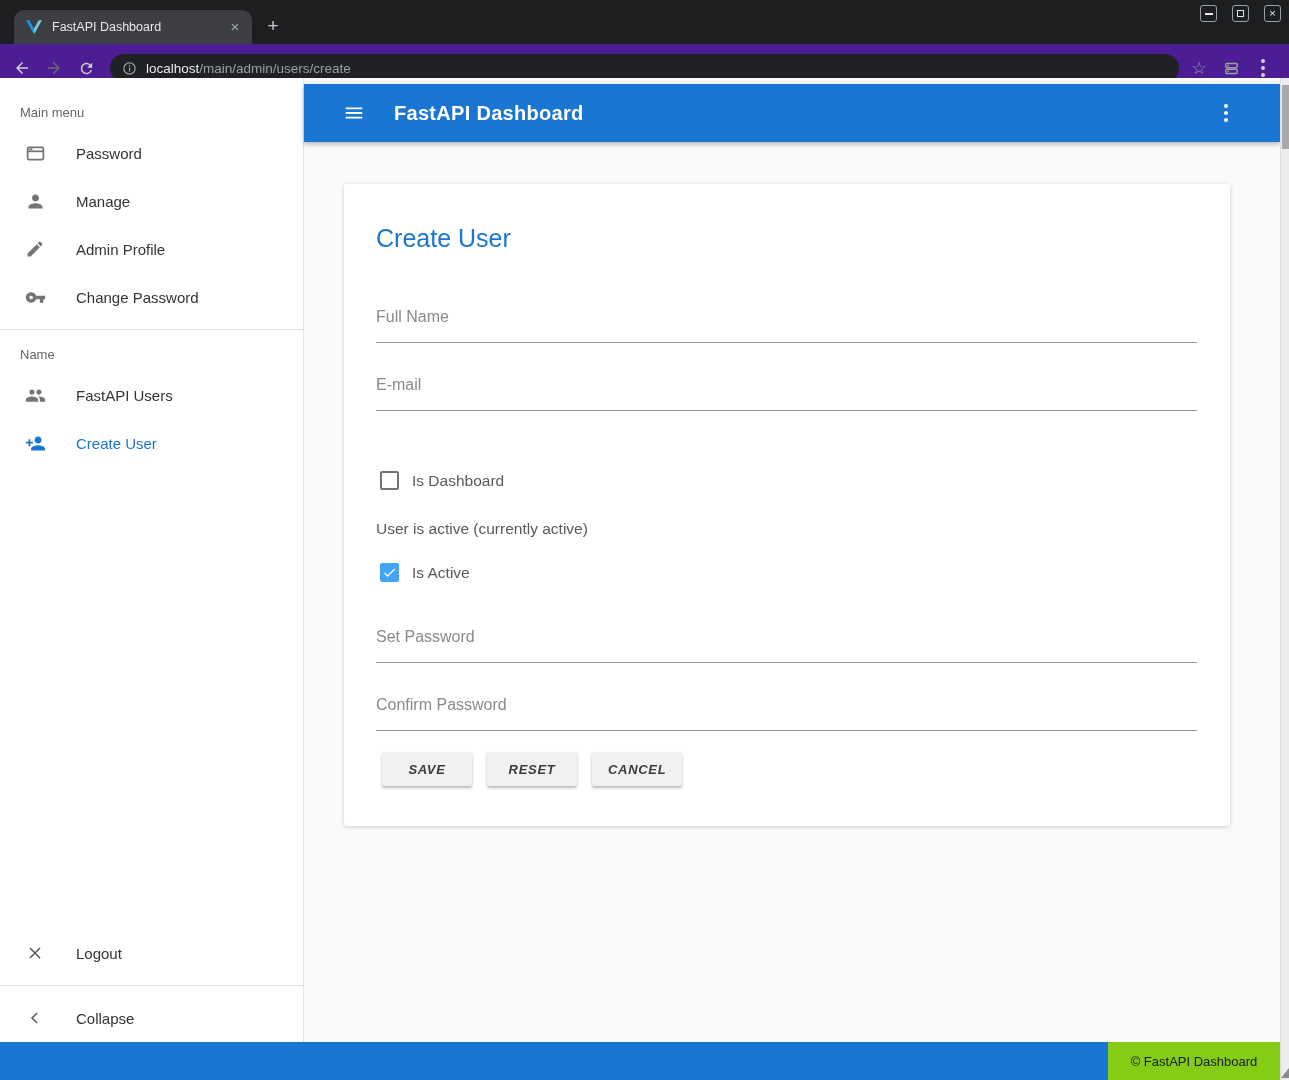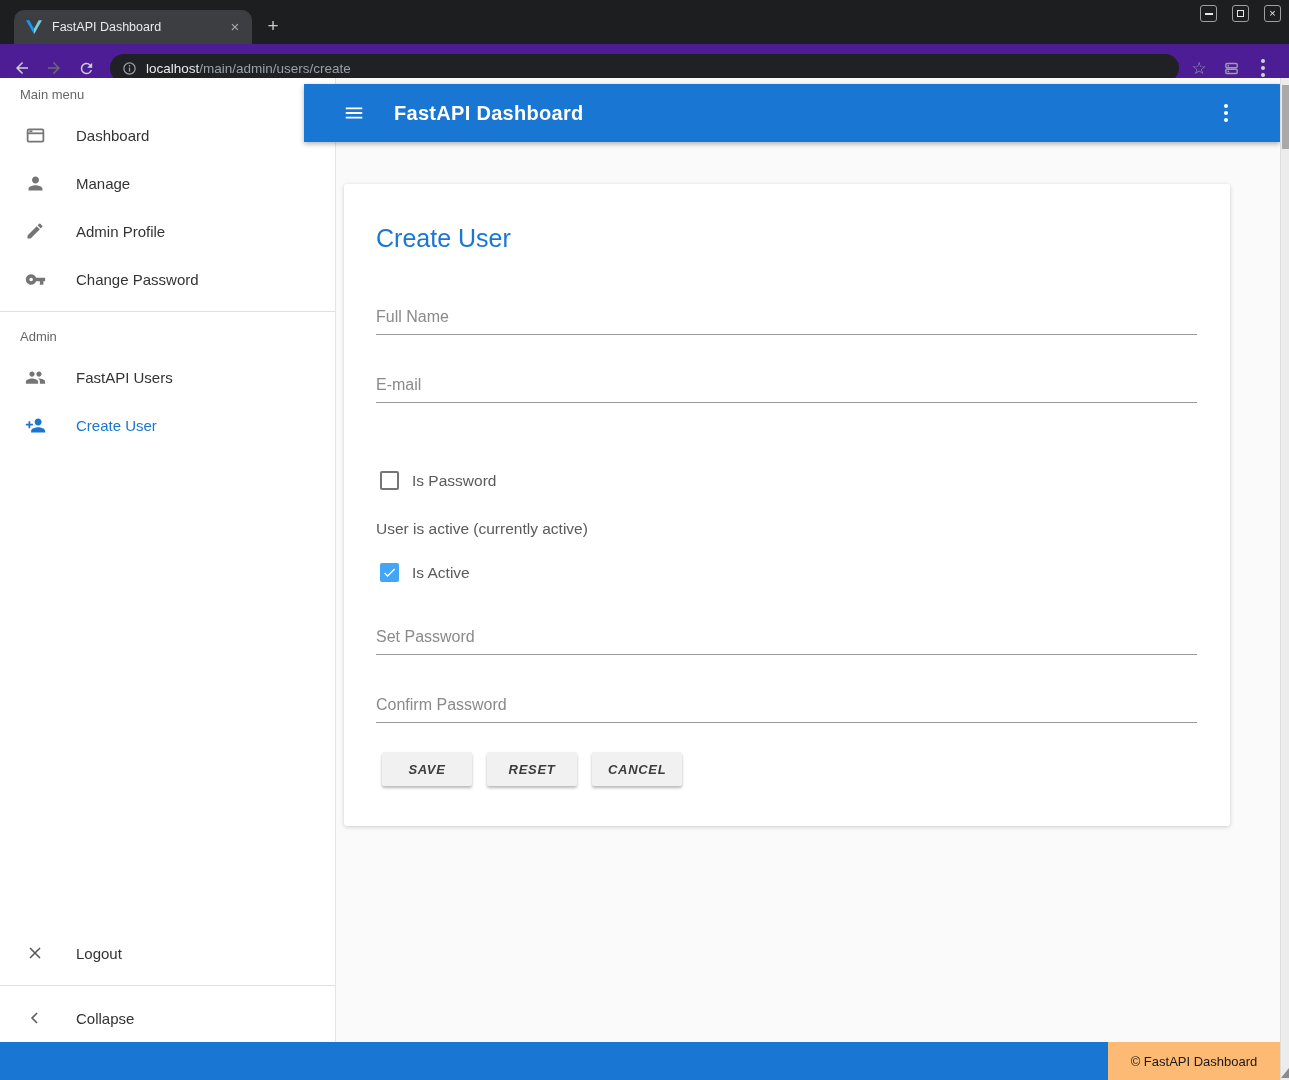--- a/index.html
+++ b/index.html
@@ -29,22 +29,22 @@
   .omnibox { flex:1; height:28px; margin:0 6px; background:#202124; border-radius:14px; display:flex;
              align-items:center; padding:0 12px; cursor:text; }
   .url { font-size:13.5px; margin-left:9px; white-space:nowrap; }
   .url-host { color:#e8eaed; }
   .url-path { color:#9aa0a6; }
   .star { font-size:17px; color:#9aa0a6; }
 
   
   .content { position:absolute; top:78px; left:0; width:1289px; height:1002px; background:#fafafa; }
 
-  .sidebar { position:absolute; left:0; top:0; bottom:38px; width:336px; background:#fff;
-             border-right:1px solid #e4e4e4; display:flex; flex-direction:column; }
+  .sidebar { position:absolute; left:0; top:0; bottom:38px; width:304px; background:#fff;
+             border-right:1px solid #e4e4e4; display:flex; flex-direction:column; padding-top:18px; }
   .section-label { padding:9px 20px; font-size:13px; color:#666; }
   .side-item { height:48px; display:flex; align-items:center; padding-left:24px; cursor:pointer; }
   .side-icon { width:22px; height:22px; display:flex; align-items:center; justify-content:center; }
   .side-label { margin-left:30px; font-size:15px; color:#333; }
   .side-item.active .side-label { color:#1976d2; }
   .divider { height:1px; background:#e0e0e0; margin:8px 0; }
   .side-bottom { margin-top:auto; }
 
   .appbar { position:absolute; left:304px; right:9px; top:6px; height:58px; background:#1976d2;
             display:flex; align-items:center; padding:0 20px; box-shadow:0 2px 5px rgba(0,0,0,0.3); }
@@ -54,36 +54,36 @@
            justify-content:center; cursor:pointer; }
   .dots { display:flex; flex-direction:column; gap:3px; }
   .dots i { width:4px; height:4px; border-radius:50%; background:#fff; display:block; }
   .dots.dark i { background:#cfd1d3; }
 
   .card { position:absolute; left:344px; top:106px; width:886px; height:642px; background:#fff;
           border-radius:3px; box-shadow:0 1px 4px rgba(0,0,0,0.18); }
   .card-title { position:absolute; left:32px; top:40px; font-size:25px; color:#1976d2; }
   .field { position:absolute; left:32px; width:821px; }
   .field input { width:100%; border:none; outline:none; border-bottom:1px solid #999; background:transparent;
-                 font-size:16px; color:#333; padding:4px 0 8px; font-family:inherit; }
+                 font-size:16px; color:#333; padding:4px 0 16px; font-family:inherit; }
   .field input::placeholder { color:#8a8a8a; opacity:1; }
   .hint { position:absolute; left:32px; font-size:15.5px; color:#5a5a5a; }
   .check-row { position:absolute; left:36px; display:flex; align-items:center; gap:13px; cursor:pointer; }
   .checkbox { width:19px; height:19px; border:2px solid #757575; border-radius:2px; background:#fff;
               display:flex; align-items:center; justify-content:center; }
   .checkbox.checked { background:#42a5f5; border-color:#42a5f5; }
   .check-label { font-size:15.5px; color:#5a5a5a; }
   .btn-row { position:absolute; left:38px; top:568px; display:flex; gap:15px; }
   .btn { min-width:90px; height:34px; padding:0 16px; background:#f1f1f1; border:none; border-radius:2px;
          box-shadow:0 2px 3px rgba(0,0,0,0.28); font-size:13px; font-weight:700; color:#3c3c3c;
          letter-spacing:0.7px; font-family:inherit; cursor:pointer;font-style:italic; }
 
   .footer { position:absolute; left:0; right:9px; bottom:0; height:38px; background:#1976d2; display:flex; }
   .footer-spacer { flex:1; }
-  .footer-copy { width:172px; background:#fdba74; display:flex; align-items:center; justify-content:center;
+  .footer-copy { width:172px; background:#84cc16; display:flex; align-items:center; justify-content:center;
                  font-size:13px; color:#1a1a1a; }
 
   .scrollbar { position:absolute; right:0; top:0; bottom:0; width:9px; background:#ececec;
                border-left:1px solid #dcdcdc; cursor:pointer; }
   .scroll-thumb { position:absolute; top:7px; left:1px; width:7px; height:64px; background:#a9a9a9; }
   .scroll-grip { position:absolute; bottom:2px; left:0; width:0; height:0;
                  border-left:8px solid transparent; border-bottom:10px solid #8b8b8b; }
 </style>
 </head>
 <body>
@@ -163,21 +163,21 @@
       <div class="section-label">Main menu</div>
 
       <div class="side-item">
         <span class="side-icon">
           <svg viewBox="0 0 24 24" width="21" height="21">
             <rect x="3" y="5" width="18" height="14" rx="1.5" fill="none" stroke="#757575" stroke-width="2"></rect>
             <line x1="3" y1="9.5" x2="21" y2="9.5" stroke="#757575" stroke-width="2"></line>
             <rect x="5" y="6.2" width="3.4" height="2" fill="#757575"></rect>
           </svg>
         </span>
-        <span class="side-label">Dashboard</span>
+        <span class="side-label">Password</span>
       </div>
 
       <div class="side-item">
         <span class="side-icon">
           <svg viewBox="0 0 24 24" width="21" height="21">
               <path fill="#757575" d="M12 12c2.21 0 4-1.79 4-4s-1.79-4-4-4-4 1.79-4 4 1.79 4 4 4zm0 2c-2.67 0-8 1.34-8 4v2h16v-2c0-2.66-5.33-4-8-4z"></path>
             </svg>
         </span>
         <span class="side-label">Manage</span>
       </div>
@@ -194,21 +194,21 @@
       <div class="side-item">
         <span class="side-icon">
           <svg viewBox="0 0 24 24" width="21" height="21">
               <path fill="#757575" d="M12.65 10C11.83 7.67 9.61 6 7 6c-3.31 0-6 2.69-6 6s2.69 6 6 6c2.61 0 4.83-1.67 5.65-4H17v4h4v-4h2v-4H12.65zM7 14c-1.1 0-2-.9-2-2s.9-2 2-2 2 .9 2 2-.9 2-2 2z"></path>
             </svg>
         </span>
         <span class="side-label">Change Password</span>
       </div>
 
       <div class="divider"></div>
-      <div class="section-label">Admin</div>
+      <div class="section-label">Name</div>
 
       <div class="side-item">
         <span class="side-icon">
           <svg viewBox="0 0 24 24" width="21" height="21">
               <path fill="#757575" d="M16 11c1.66 0 2.99-1.34 2.99-3S17.66 5 16 5c-1.66 0-3 1.34-3 3s1.34 3 3 3zm-8 0c1.66 0 2.99-1.34 2.99-3S9.66 5 8 5C6.34 5 5 6.34 5 8s1.34 3 3 3zm0 2c-2.33 0-7 1.17-7 3.5V19h14v-2.5c0-2.33-4.67-3.5-7-3.5zm8 0c-.29 0-.62.02-.97.05 1.16.84 1.97 1.97 1.97 3.45V19h6v-2.5c0-2.33-4.67-3.5-7-3.5z"></path>
             </svg>
         </span>
         <span class="side-label">FastAPI Users</span>
       </div>
 
@@ -263,21 +263,21 @@
 
       <div class="field" style="top:120px">
         <input type="text" placeholder="Full Name" style="">
       </div>
       <div class="field" style="top:188px">
         <input type="text" placeholder="E-mail" style="">
       </div>
 
       <div class="check-row" style="top:287px">
         <span class="checkbox"></span>
-        <span class="check-label">Is Password</span>
+        <span class="check-label">Is Dashboard</span>
       </div>
 
       <div class="hint" style="top:336px">User is active (currently active)</div>
       <div class="check-row" style="top:379px">
         <span class="checkbox checked">
           <svg viewBox="0 0 24 24" width="15" height="15">
               <path fill="#fff" d="M9 16.17 4.83 12l-1.42 1.41L9 19 21 7l-1.41-1.41z"></path>
             </svg>
         </span>
         <span class="check-label">Is Active</span>

